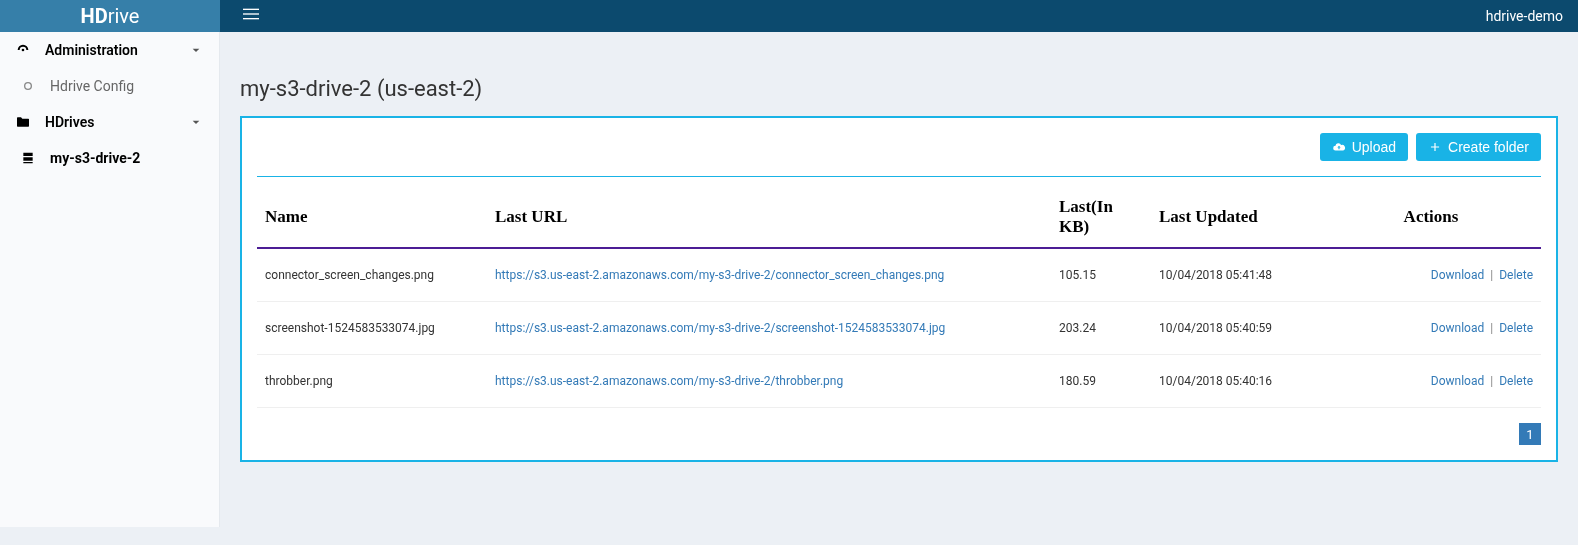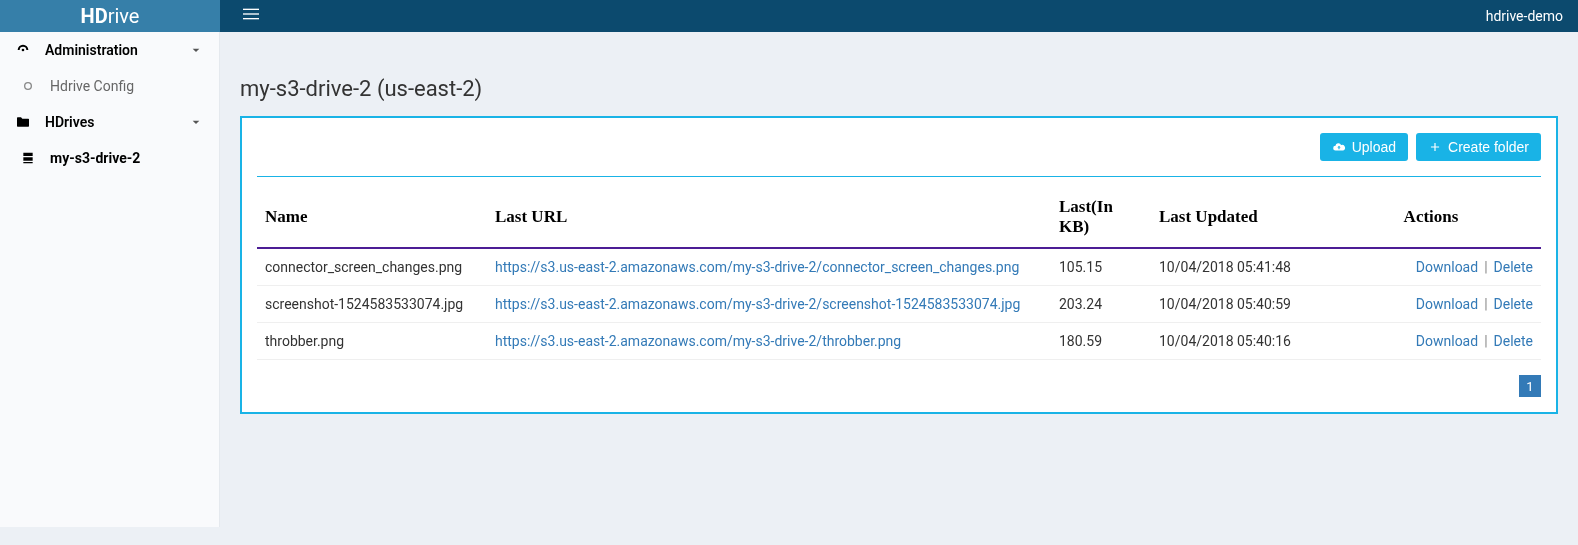--- a/index.html
+++ b/index.html
@@ -26,21 +26,21 @@
   .content { flex: 1; padding: 20px 20px 20px 20px; margin-top: 24px; }
   .page-title { font-size: 22px; font-weight: 400; color: #333; margin-bottom: 15px; }
   .panel { background: #fff; border: 2px solid #19b3e6; padding: 15px; }
   .toolbar { display: flex; justify-content: flex-end; gap: 8px; margin-bottom: 10px; border-bottom: 1px solid #19b3e6; padding-bottom: 15px; }
   .btn { display: inline-flex; align-items: center; gap: 6px; background: #19b3e6; color: #fff; border: none; border-radius: 3px; padding: 6px 12px; font-size: 14px; cursor: pointer; }
   .btn svg { width: 14px; height: 14px; fill: #fff; }
 
   table { width: 100%; border-collapse: collapse; }
   thead th { text-align: left; font-weight: 700; padding: 10px 8px; border-bottom: 2px solid #4c1d95; font-size: 17px; color: #000; font-family: Liberation Serif, serif; }
   thead th.actions-col { text-align: center; }
-  tbody td { padding: 10px 8px; border-bottom: 1px solid #efefef; vertical-align: middle; font-size: 14px; }
+  tbody td { padding: 19px 8px; border-bottom: 1px solid #efefef; vertical-align: middle; font-size: 12px; }
   tbody td.actions-cell { text-align: right; white-space: nowrap; }
   .link { color: #337ab7; cursor: pointer; }
   .sep { color: #888; padding: 0 6px; }
 
   .pagination { display: flex; justify-content: flex-end; margin-top: 15px; }
   .page-no { background: #337ab7; color: #fff; width: 22px; height: 22px; display: flex; align-items: center; justify-content: center; font-size: 13px; cursor: pointer; }
 </style>
 </head>
 <body>
 

